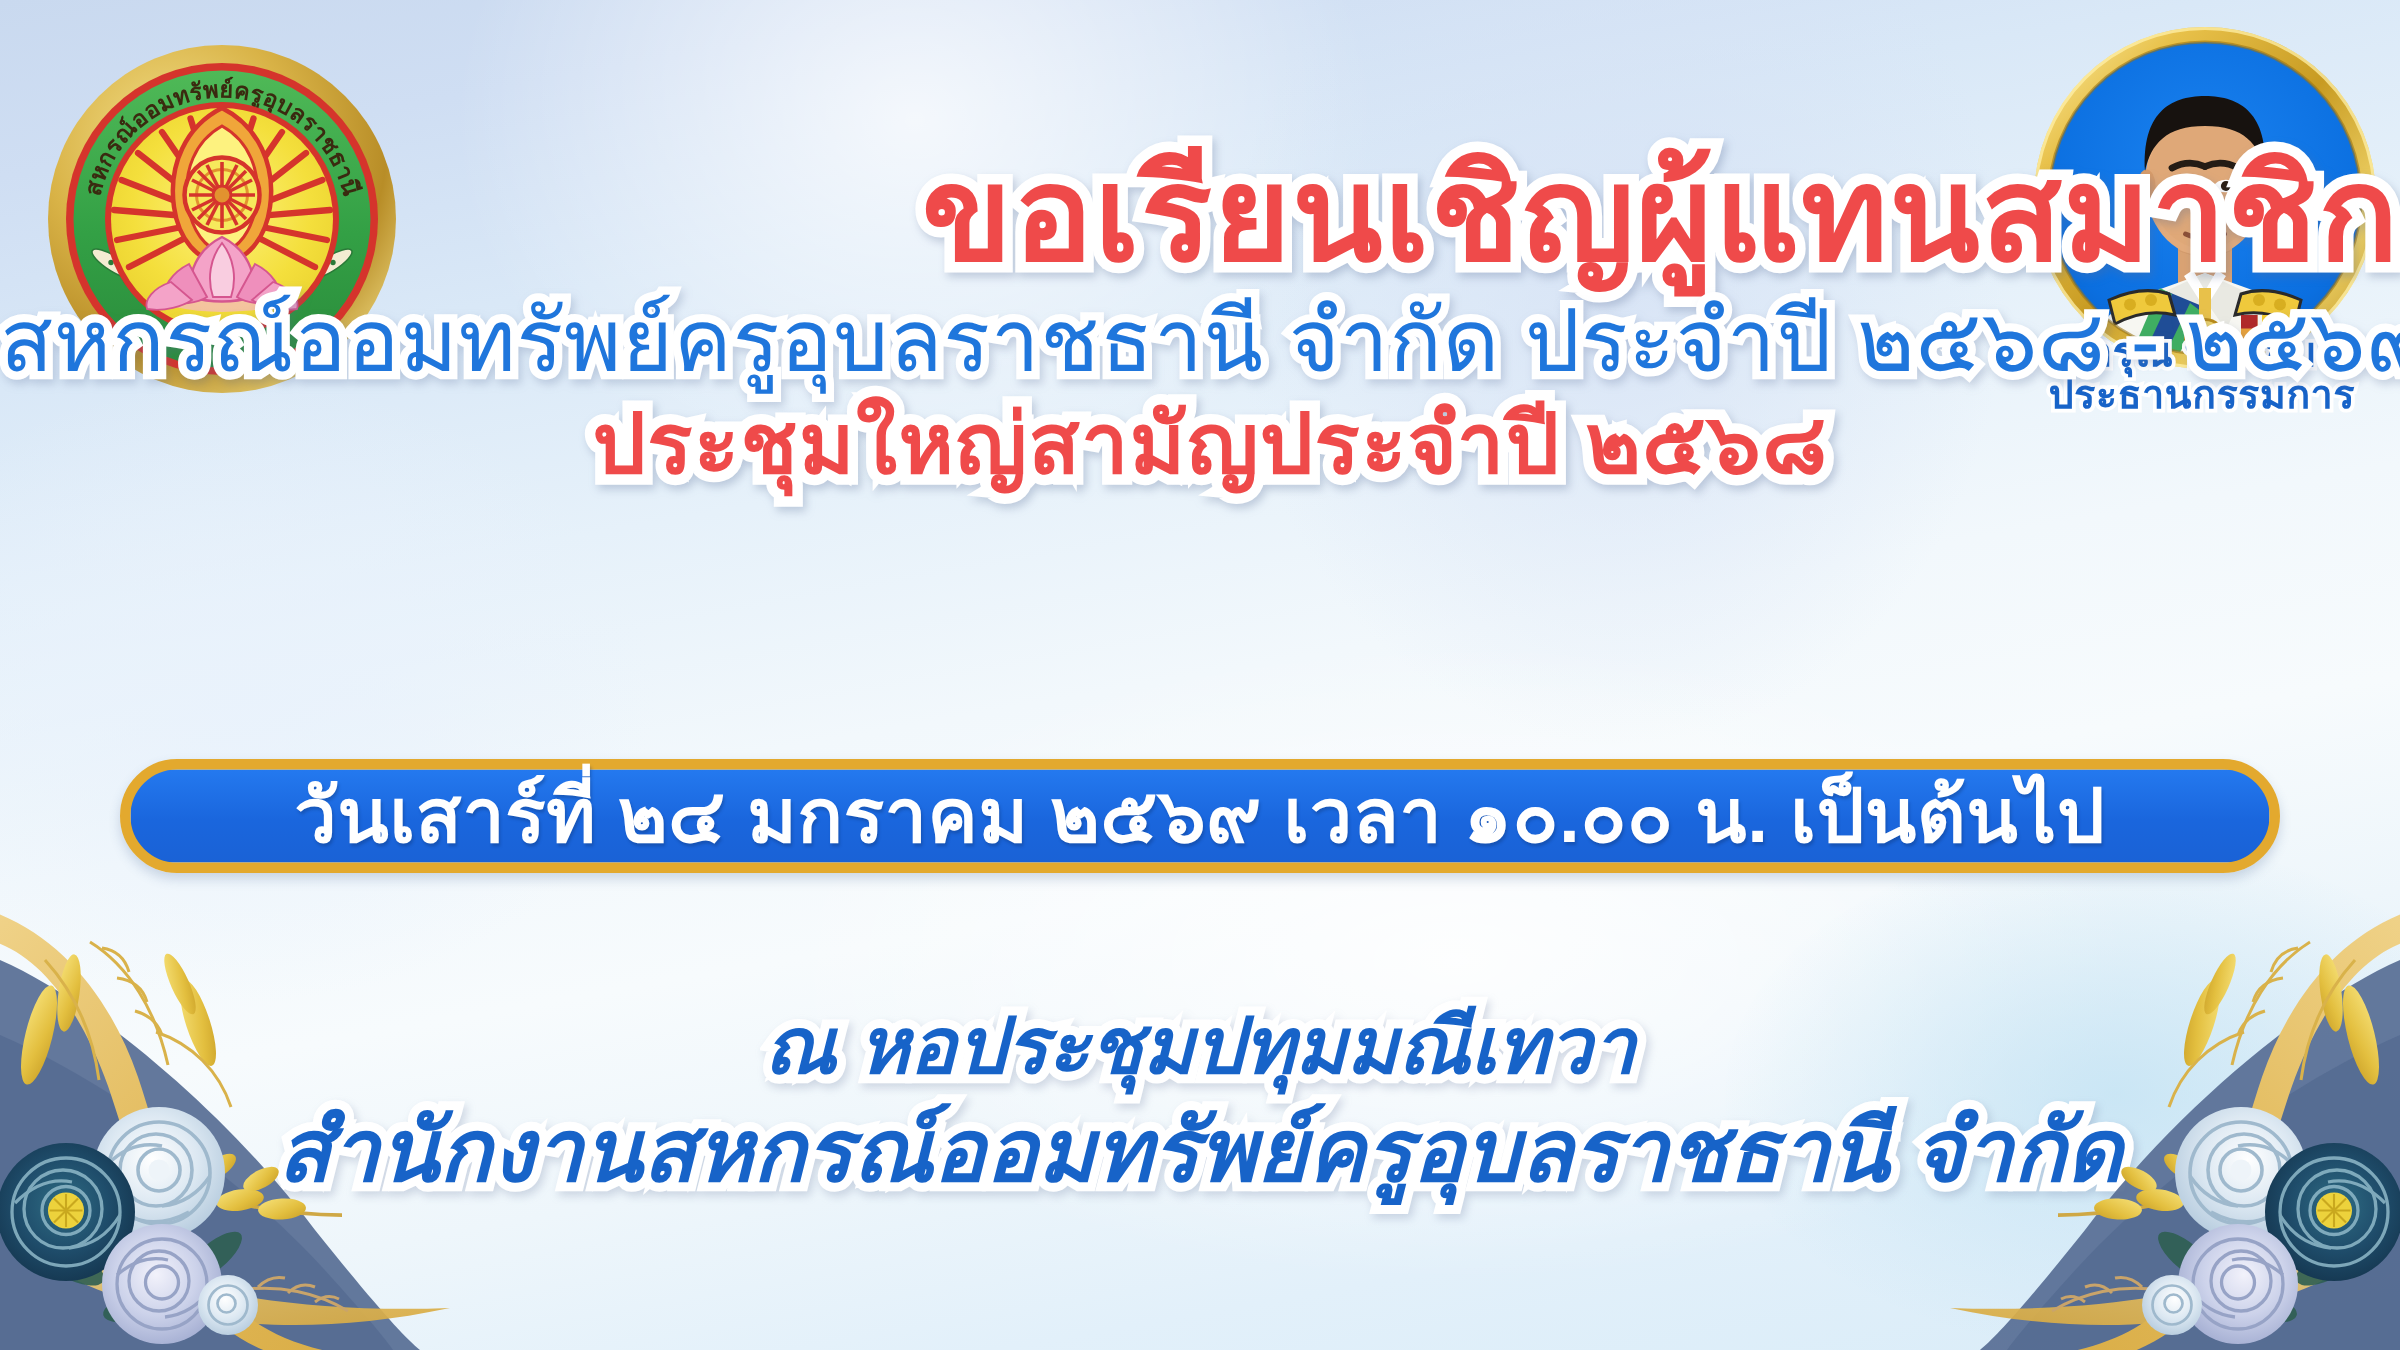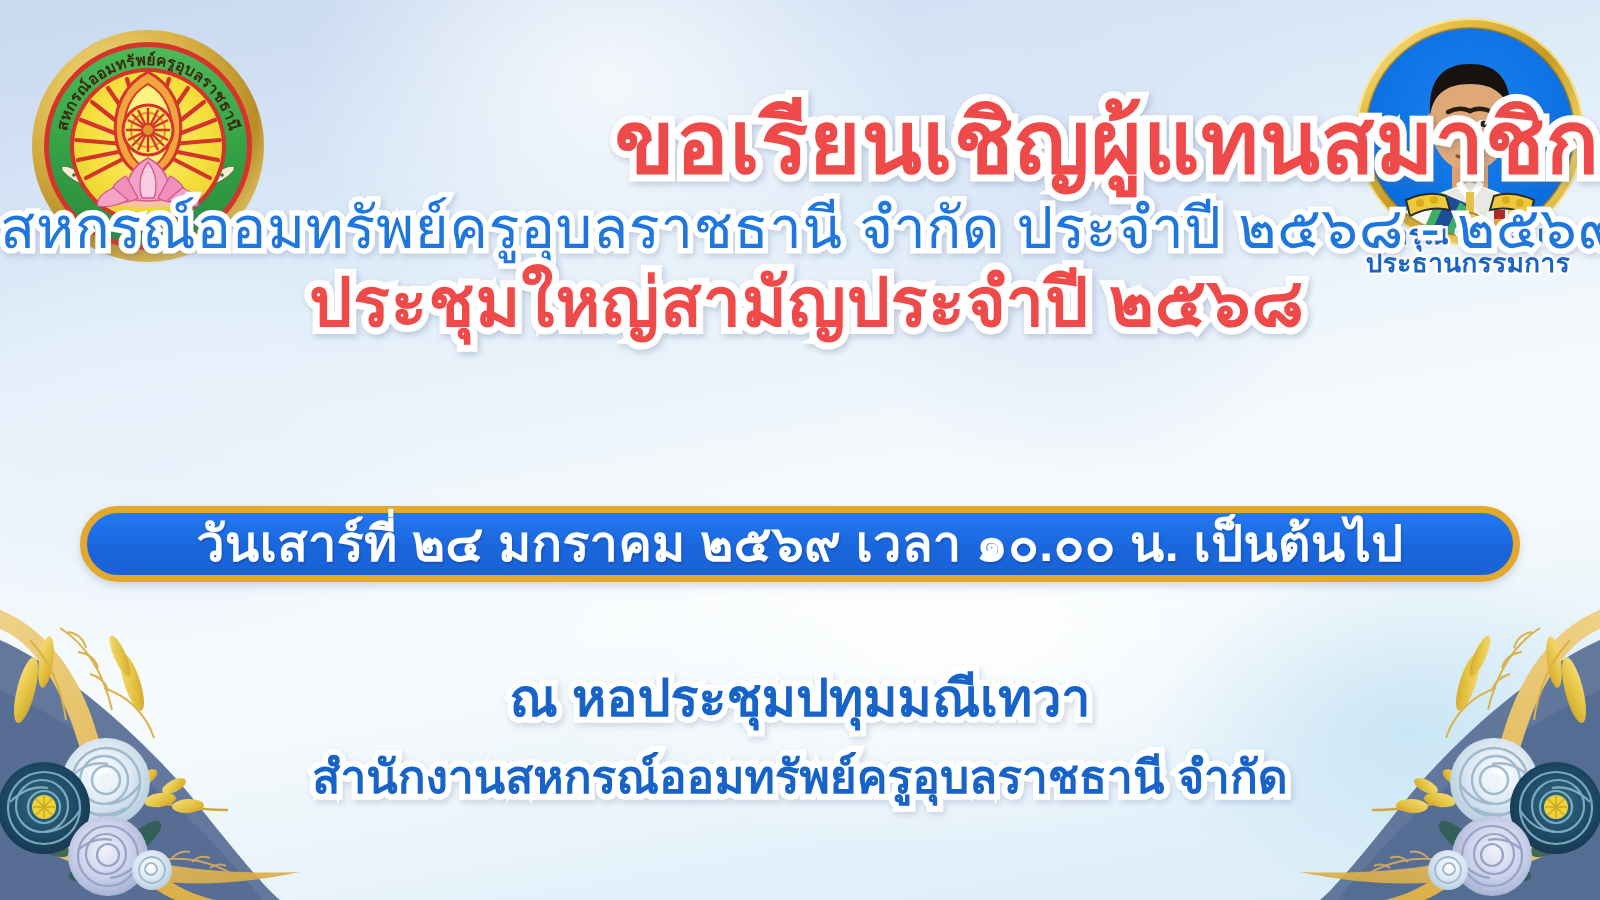--- a/index.html
+++ b/index.html
@@ -126,21 +126,21 @@
     letter-spacing: 0.5px;
     line-height: 1.08;
     -webkit-text-stroke: 11px #ffffff;
     paint-order: stroke fill;
     filter: drop-shadow(2px 3px 3px rgba(90,110,150,0.26));
     white-space: nowrap;
   }
 
   .line-red-2 {
     margin-top: 6px;
-    font-size: 68px;
+    font-size: 56px;
     font-weight: bold;
     color: #ef4a4a;
     letter-spacing: 1px;
     line-height: 1.06;
     -webkit-text-stroke: 14px #ffffff;
     paint-order: stroke fill;
     filter: drop-shadow(2px 3px 3px rgba(90,110,150,0.30));
     white-space: nowrap;
     padding-left: 14px;
   }
@@ -180,23 +180,24 @@
     text-align: center;
   }
   .venue-line {
     display: block;
     font-weight: bold;
     color: #1763c8;
     -webkit-text-stroke: 12px #ffffff;
     paint-order: stroke fill;
     filter: drop-shadow(2px 3px 3px rgba(90,110,150,0.24));
     white-space: nowrap;
+    font-style: italic;
   }
   .venue-1 { font-size: 52px; line-height: 1.18; }
-  .venue-2 { font-size: 46px; line-height: 1.22; margin-top: 20px; }
+  .venue-2 { font-size: 58px; line-height: 1.22; margin-top: 4px; }
 
   
   .floral {
     position: absolute;
     bottom: 0;
     width: 370px;
     height: 330px;
     pointer-events: none;
   }
   .floral-left  { left: 0; }

